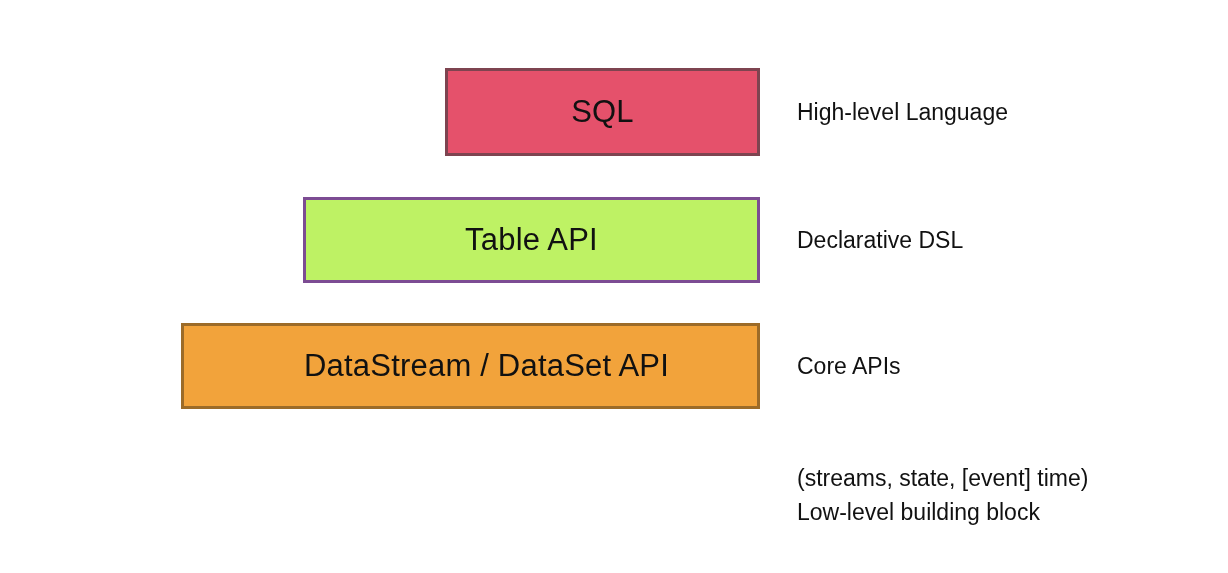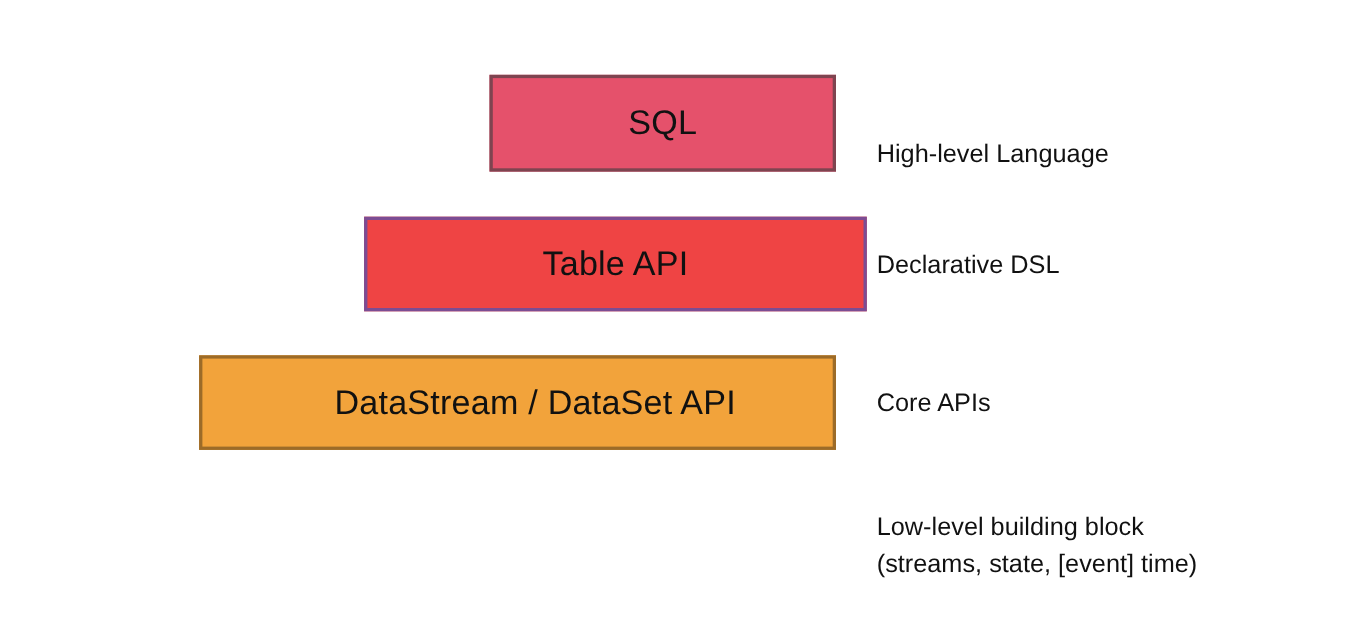--- a/index.html
+++ b/index.html
@@ -38,49 +38,49 @@
     color: #111111;
     font-size: 23px;
     line-height: 34px;
     white-space: nowrap;
   }
   
   .layer-0 { left: 445px; top: 68px;  width: 315px; height: 88px; }
   .layer-1 { left: 303px; top: 197px; width: 457px; height: 86px; }
   .layer-2 { left: 181px; top: 323px; width: 579px; height: 86px; padding-left: 32px; }
   .layer-3 { left: 49px;  top: 452px; width: 711px; height: 86px; }
-  .desc-0  { top: 68px;  height: 88px; justify-content: flex-end; }
+  .desc-0  { top: 68px;  height: 88px; }
   .desc-1  { top: 197px; height: 86px; align-items: center; }
   .desc-2  { top: 323px; height: 86px; }
   .desc-3  { top: 452px; height: 86px; }
 </style>
 </head>
 <body>
 
 <div class="canvas">
 
   <div class="bar layer-0" style="background: rgb(229, 81, 107); border-color: rgb(126, 68, 80);">
     <span class="bar-label">SQL</span>
   </div>
   <div class="desc desc-0">
     <span>High-level Language</span>
   </div>
 
-  <div class="bar layer-1" style="background: #ef4444; border-color: rgb(124, 76, 147); margin-left: 28px;">
+  <div class="bar layer-1" style="background: #bef264; border-color: rgb(124, 76, 147);">
     <span class="bar-label">Table API</span>
   </div>
   <div class="desc desc-1">
     <span>Declarative DSL</span>
   </div>
 
   <div class="bar layer-2" style="background: rgb(242, 163, 59); border-color: rgb(156, 107, 40);">
     <span class="bar-label">DataStream / DataSet API</span>
   </div>
   <div class="desc desc-2">
     <span>Core APIs</span>
   </div>
 
   <div class="desc desc-3">
+    <span>(streams, state, [event] time)</span>
     <span>Low-level building block</span>
-    <span>(streams, state, [event] time)</span>
   </div>
 
 </div>
 
 </body></html>

